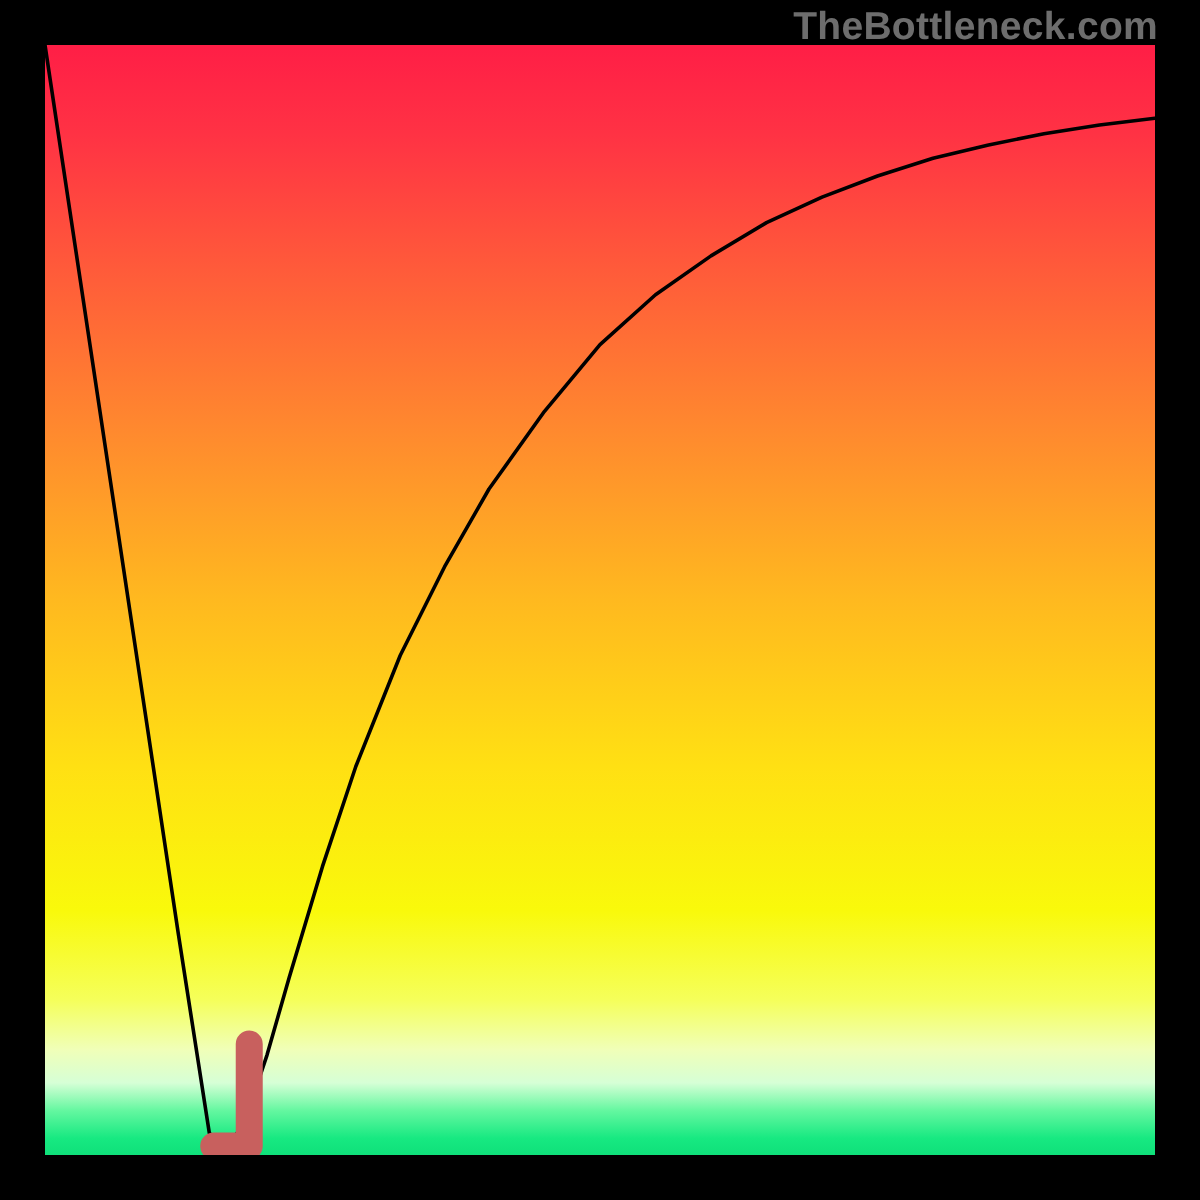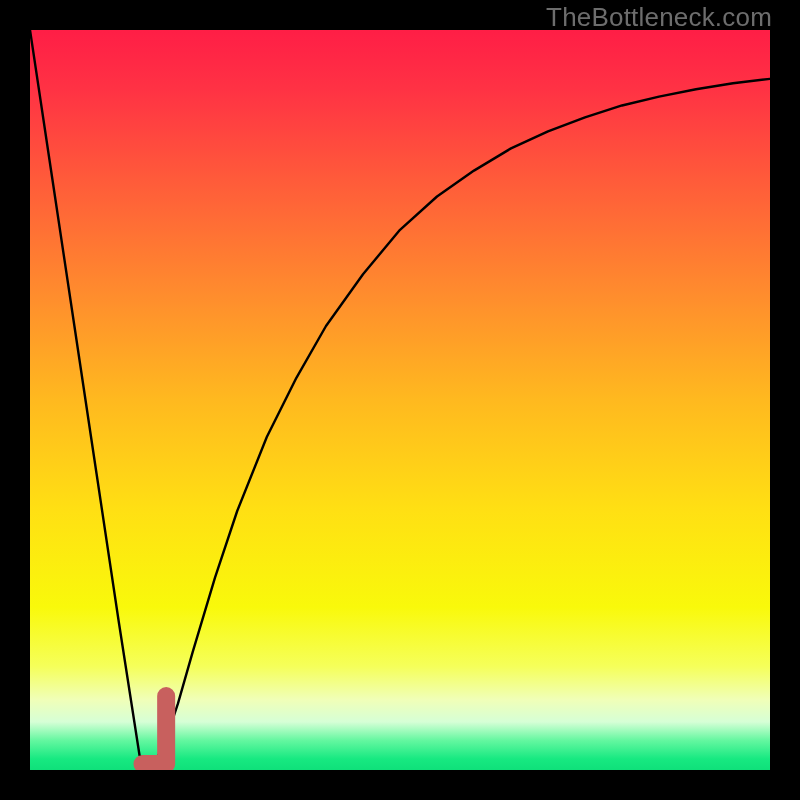--- a/index.html
+++ b/index.html
@@ -32,21 +32,21 @@
     top: 0;
     width: 100%;
     height: 100%;
   }
   .watermark {
     position: absolute;
     top: 2px;
     right: 28px;
     color: #6d6d6d;
     font-size: 26px;
-    font-weight: 400;
+    font-weight: 700;
     letter-spacing: 0.2px;
   }
   svg.curves {
     position: absolute;
     left: 0;
     top: 0;
     width: 100%;
     height: 100%;
   }
 </style>

